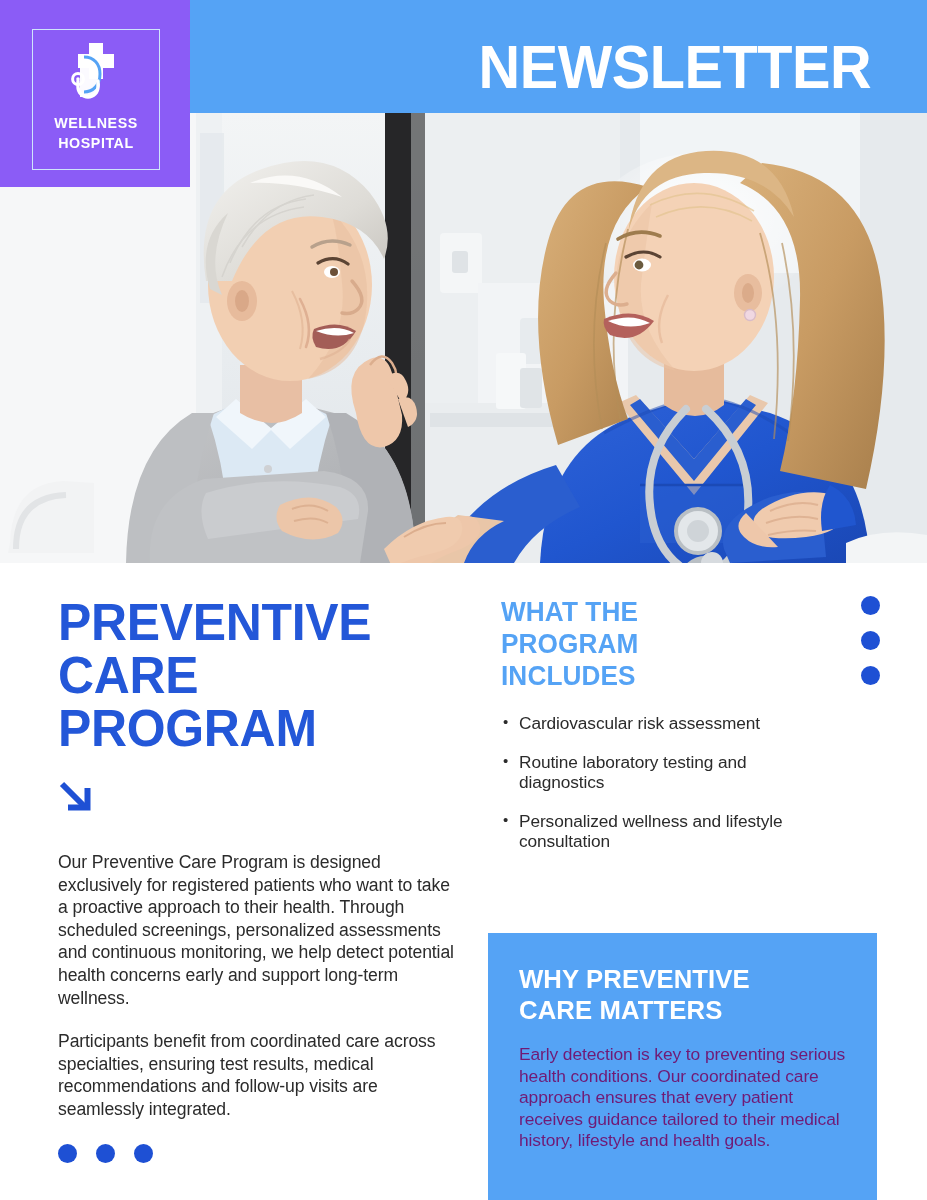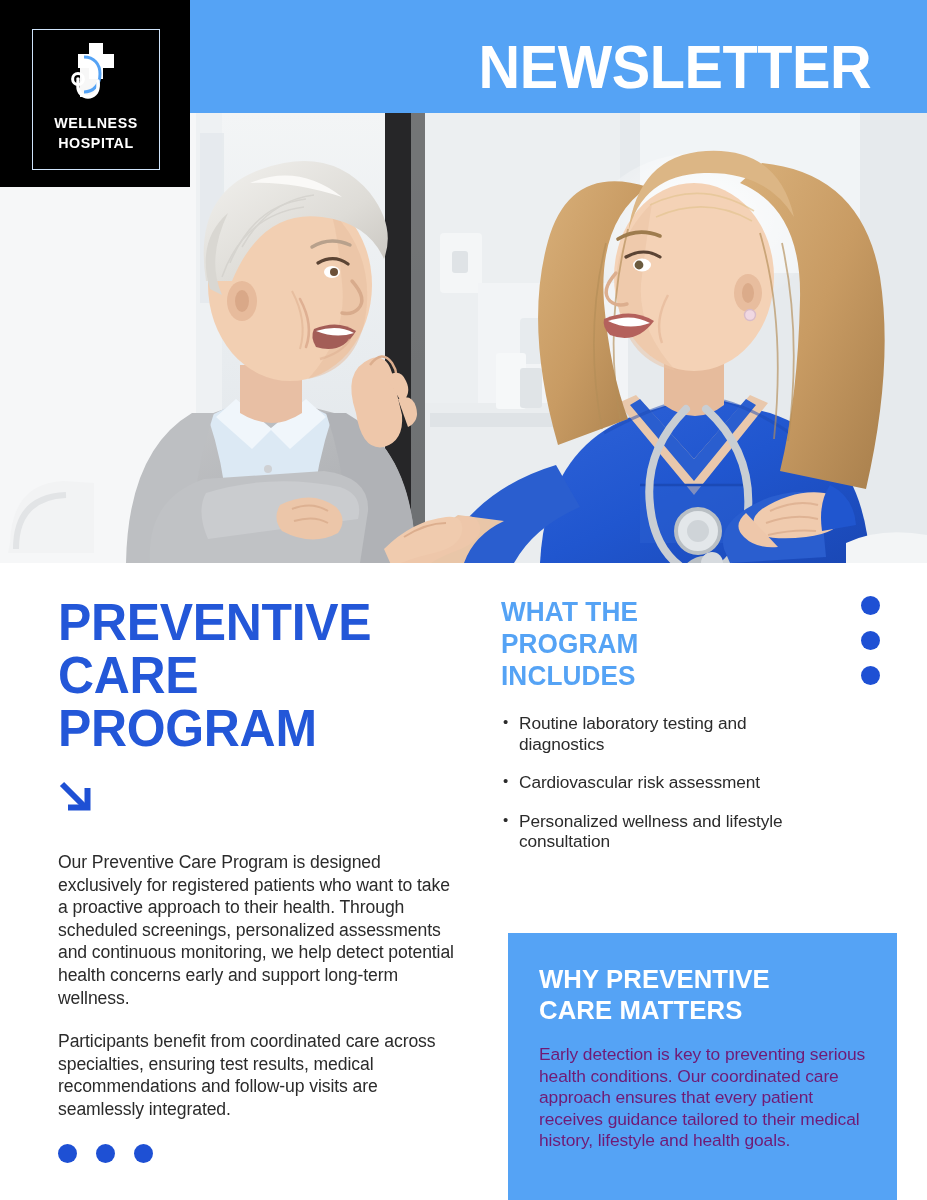--- a/index.html
+++ b/index.html
@@ -42,21 +42,21 @@
     transform:scaleX(0.93);
     transform-origin:right center;
     white-space:nowrap;
   }
 
   
   .logo-block {
     position:absolute;
     left:0; top:0;
     width:190px; height:187px;
-    background:#000000;
+    background:#8b5cf6;
     z-index:5;
   }
   .logo-frame {
     position:absolute;
     left:32px; top:29px;
     width:128px; height:141px;
     border:1.5px solid #cfe4fb;
   }
   .logo-mark {
     position:absolute;
@@ -187,21 +187,21 @@
     position:absolute;
     left:861px; top:33px;
     display:flex;
     flex-direction:column;
     gap:16px;
   }
 
   
   .callout {
     position:absolute;
-    left:508px;
+    left:488px;
     top:370px;
     width:389px;
     height:267px;
     background:#55a3f5;
     padding:31px 30px 0 31px;
   }
   .callout-title {
     font-family:"Liberation Sans Narrow","Liberation Sans", sans-serif;
     font-size:26.5px;
     line-height:31px;
@@ -464,22 +464,22 @@
       <span class="dot"></span>
     </div>
 
     <div class="col-right">
       <h2 class="includes-title">
         <span>WHAT THE PROGRAM</span>
         <span>INCLUDES</span>
       </h2>
 
       <ul class="includes-list">
+        <li>Cardiovascular risk assessment</li>
         <li>Routine laboratory testing and diagnostics</li>
-        <li>Cardiovascular risk assessment</li>
         <li>Personalized wellness and lifestyle consultation</li>
       </ul>
     </div>
 
     <div class="dots-col">
       <span class="dot"></span>
       <span class="dot"></span>
       <span class="dot"></span>
     </div>
 

